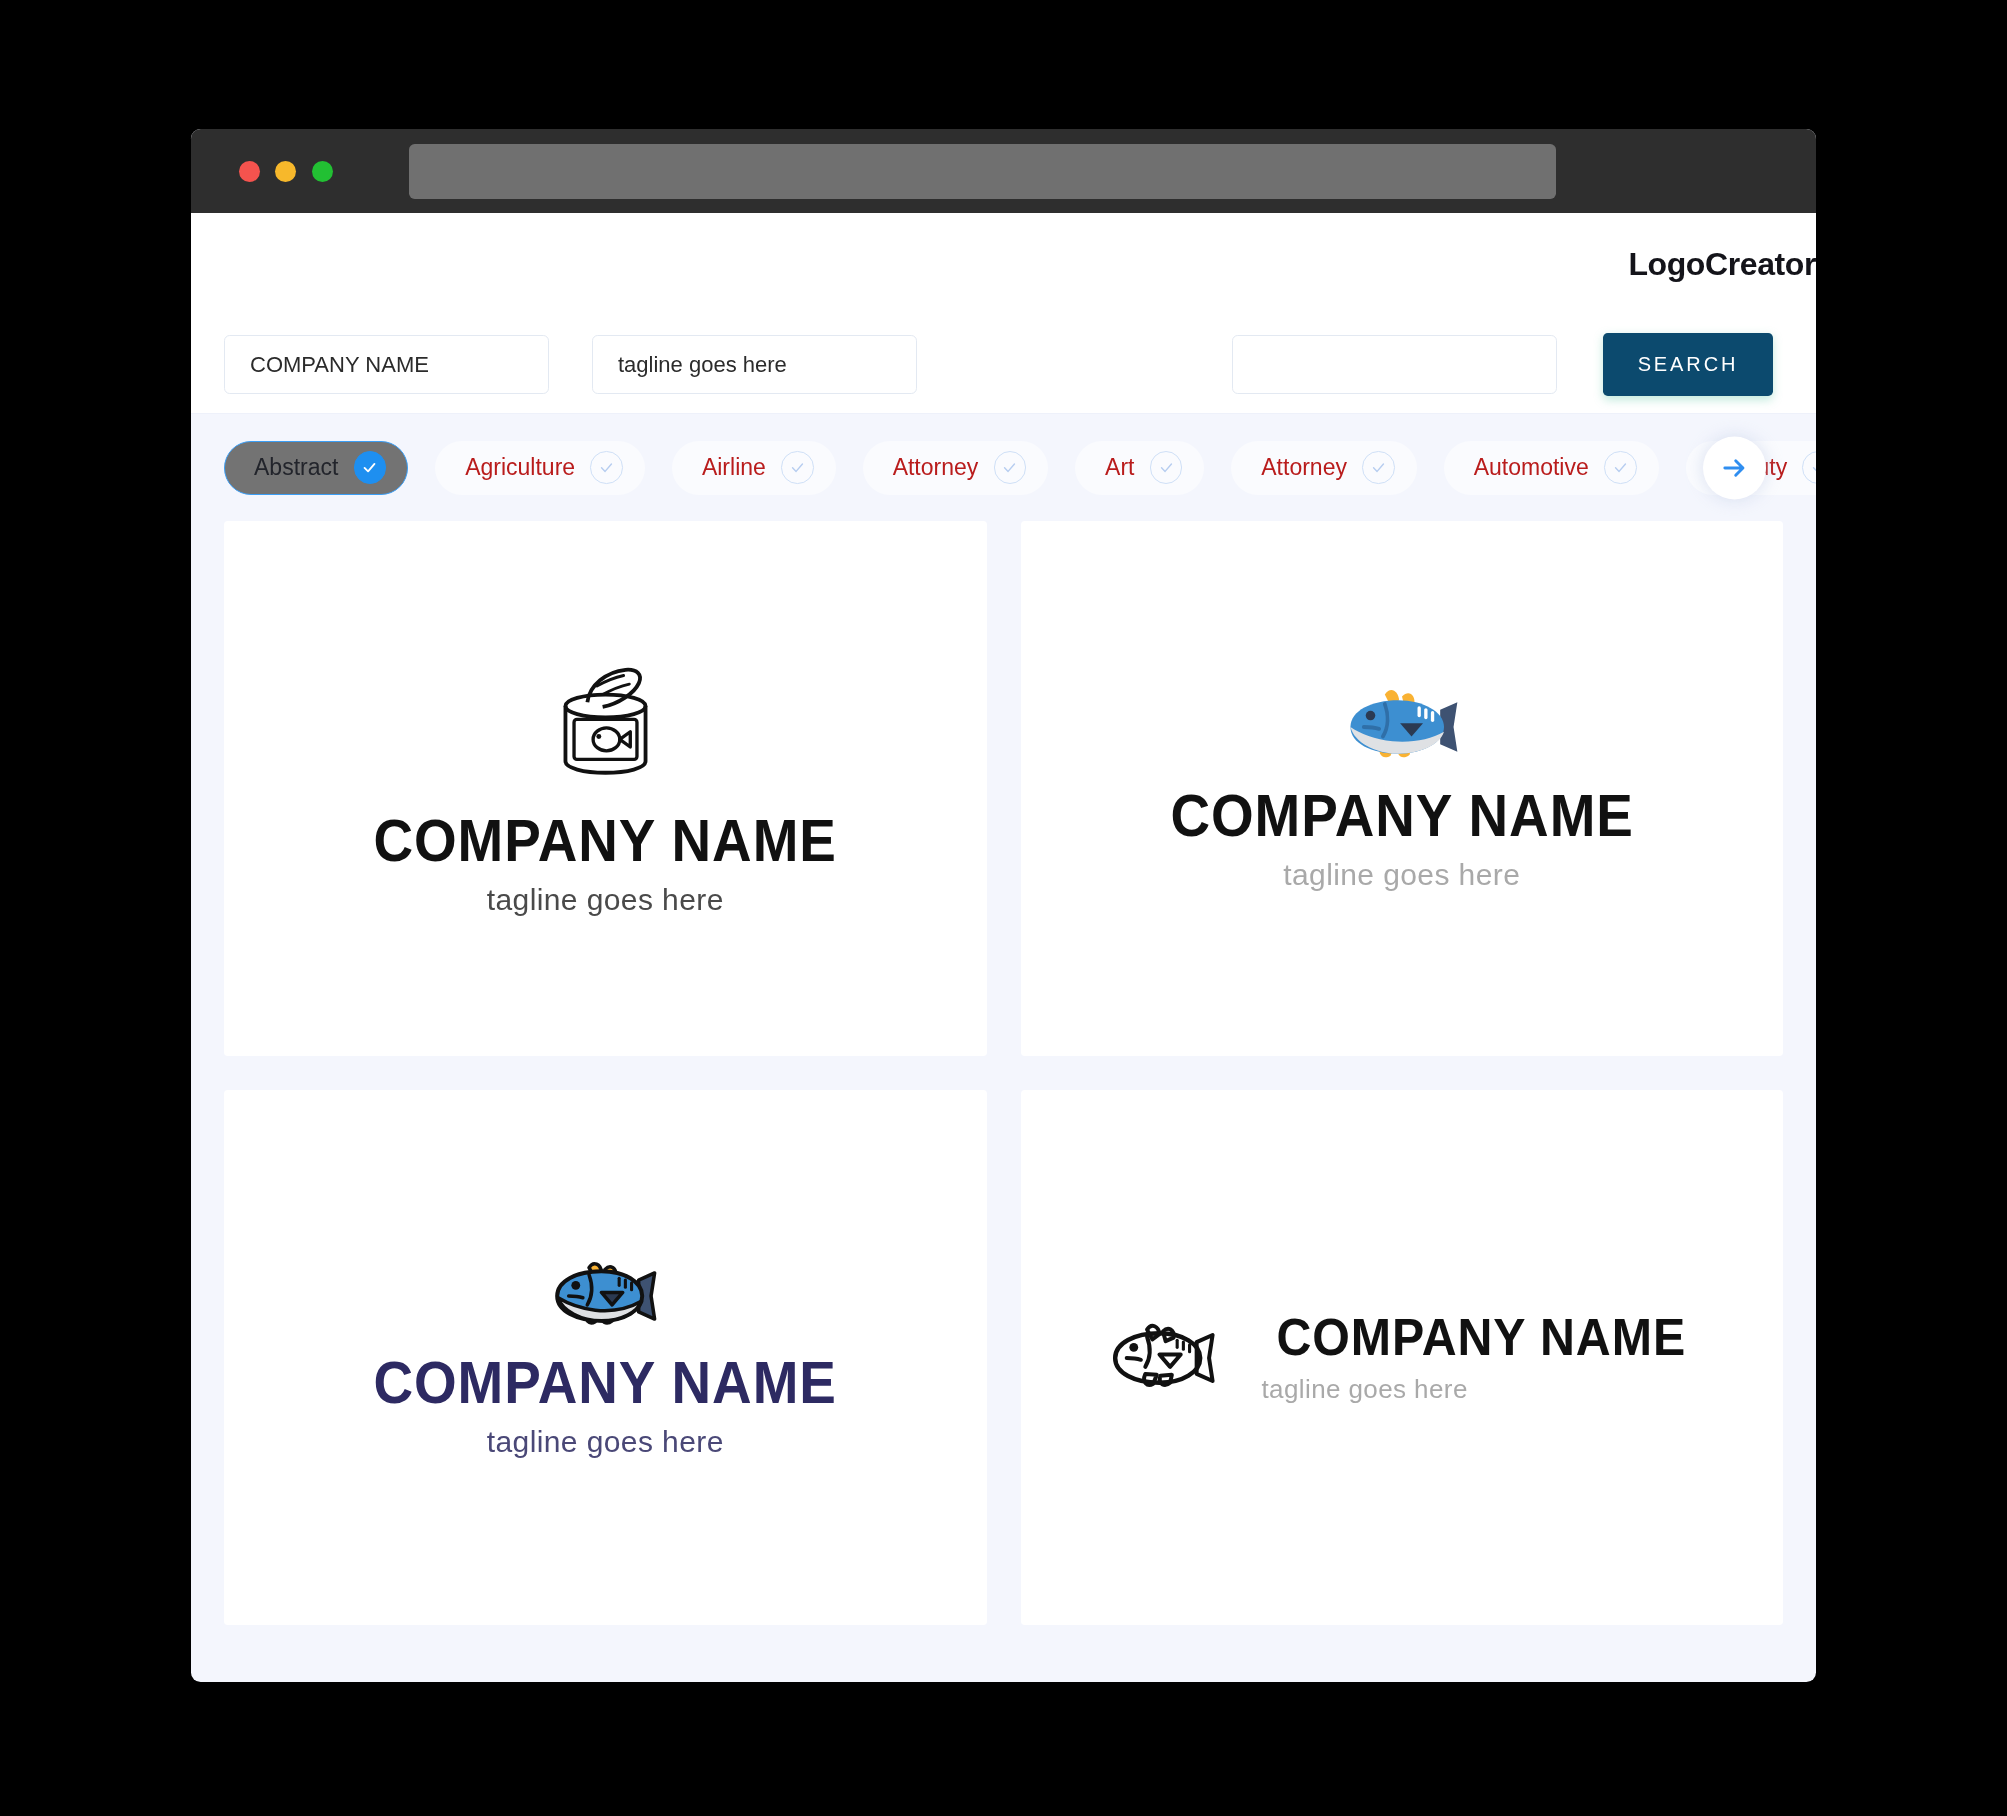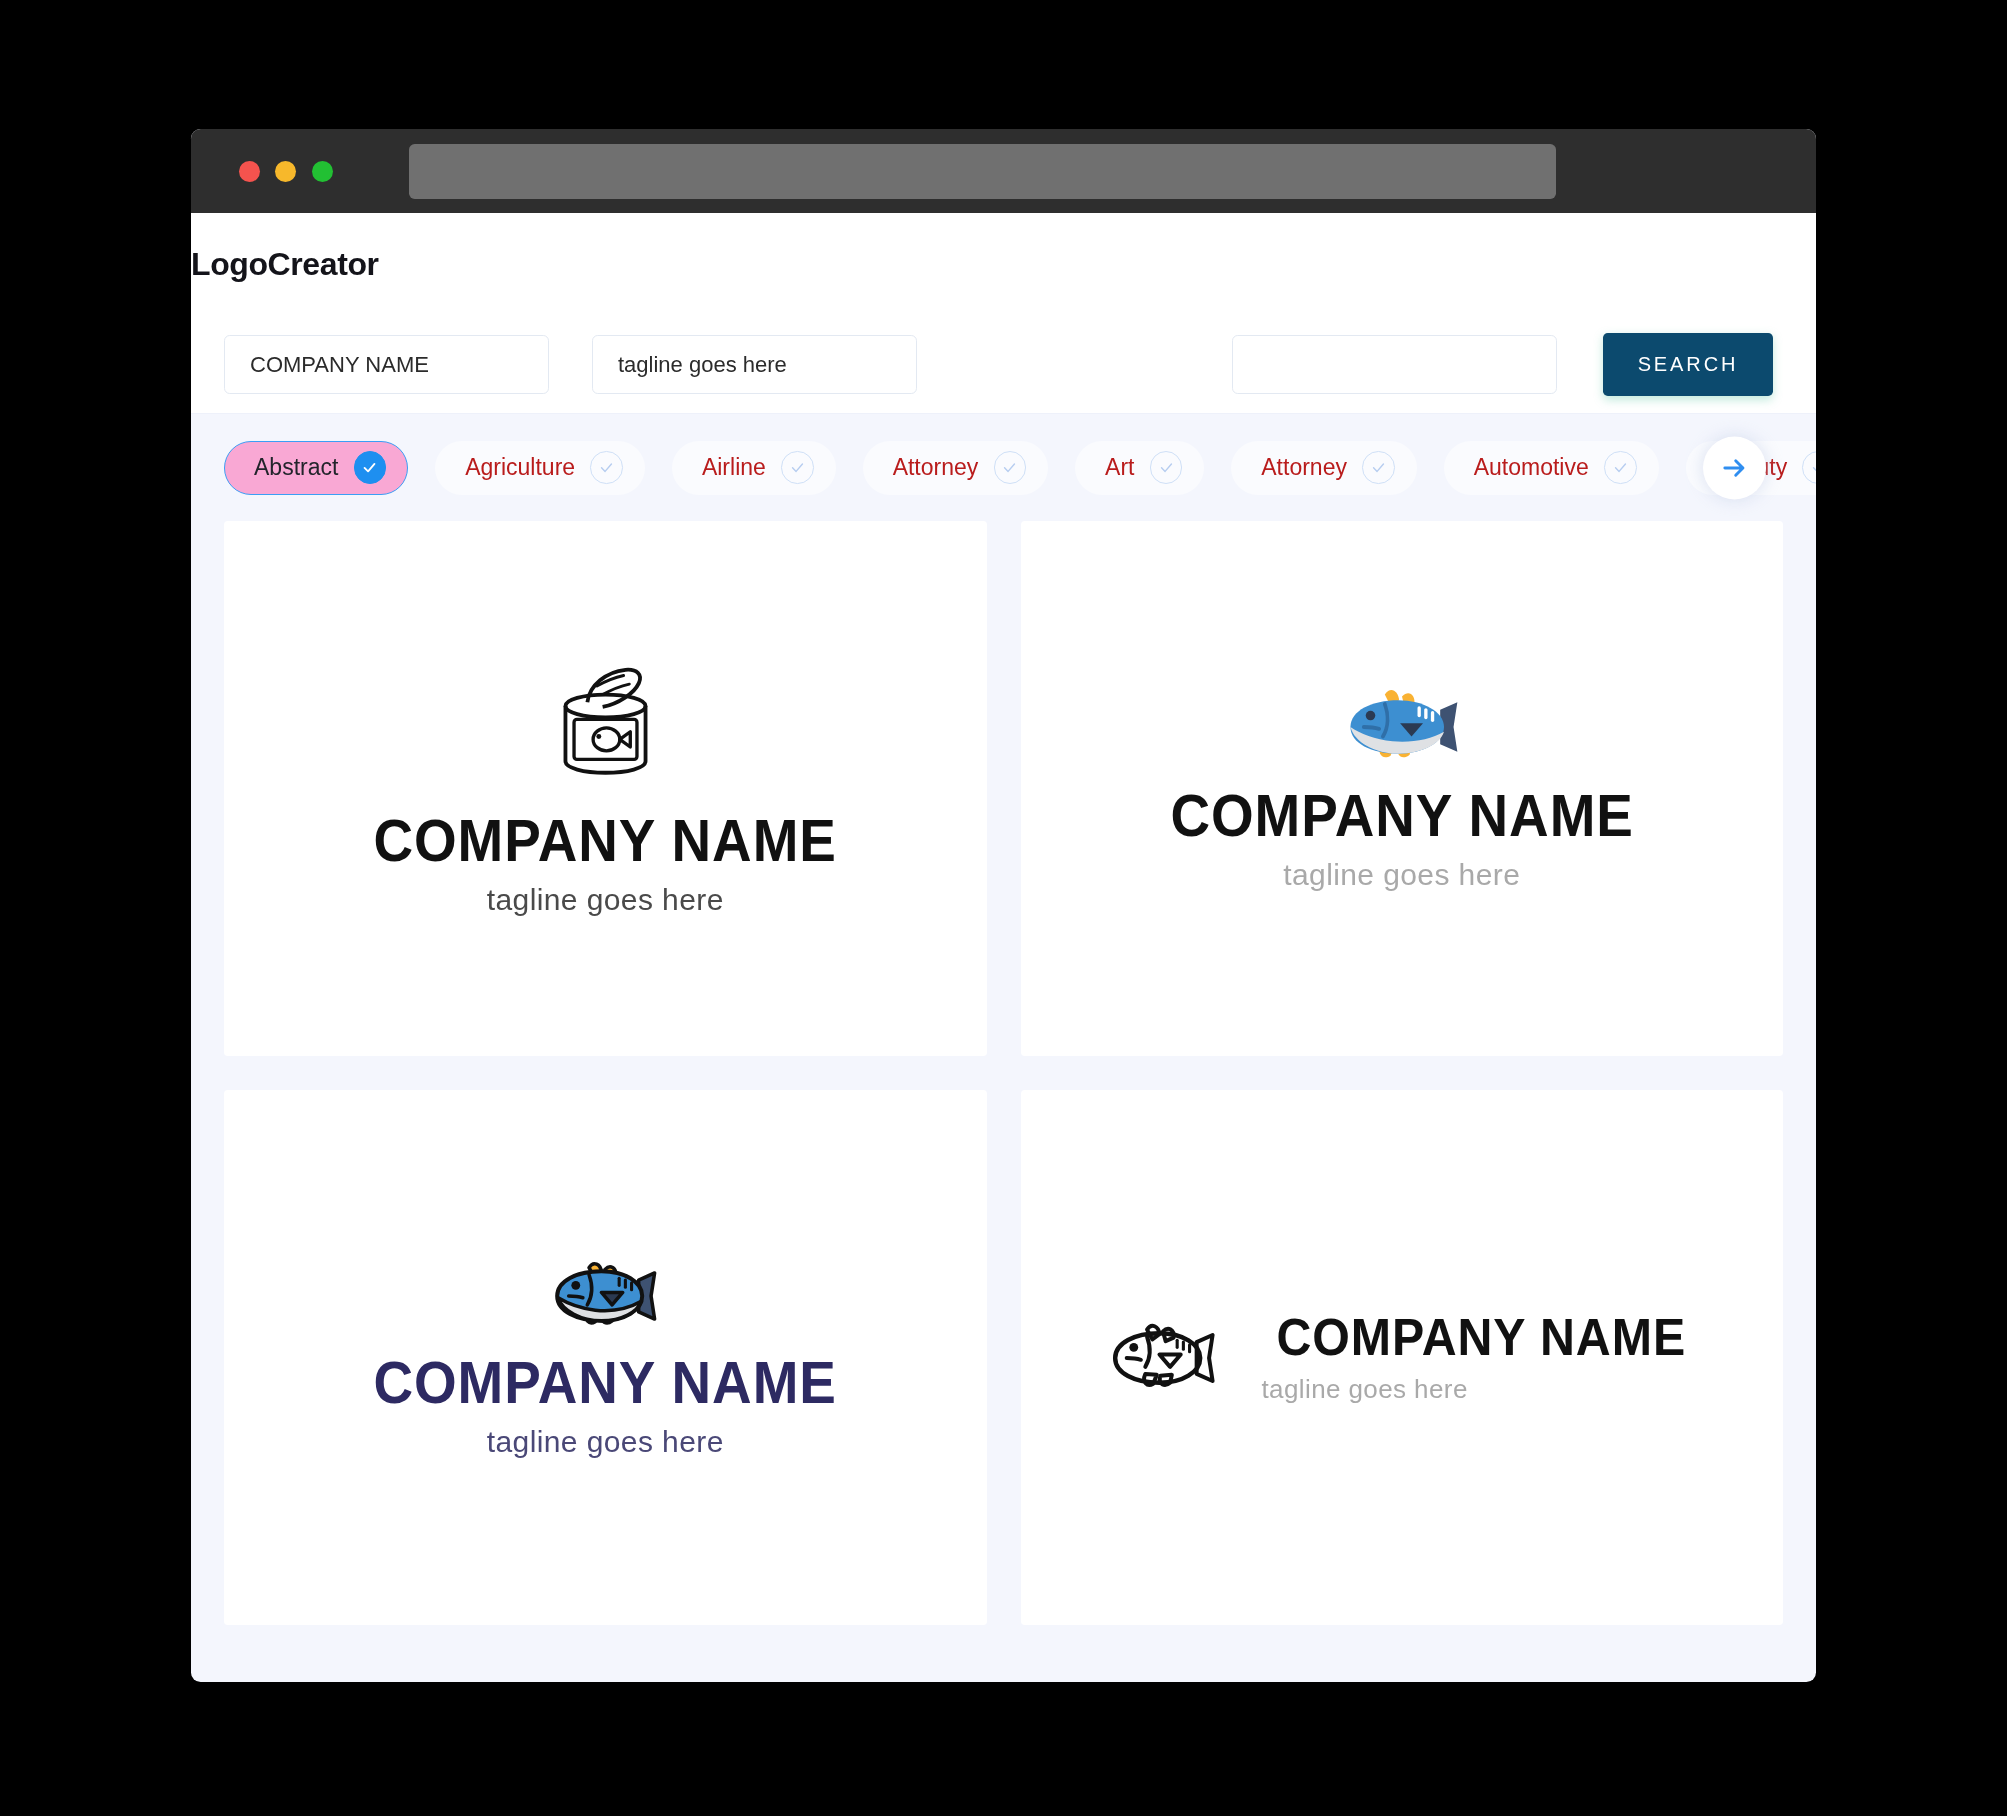--- a/index.html
+++ b/index.html
@@ -46,21 +46,21 @@
     background: #707070;
     border-radius: 5.7px;
   }
 
   
   .app-header {
     height: 103px;
     background: #ffffff;
     display: flex;
     align-items: center;
-    justify-content: flex-start;
+    justify-content: flex-end;
   }
   .app-title {
     font-size: 32px;
     font-weight: bold;
     color: #14141a;
     letter-spacing: -0.4px;
   }
 
   
   .searchbar {
@@ -137,21 +137,21 @@
   .pill .check {
     width: 32.5px; height: 32.5px;
     border-radius: 50%;
     border: 1.4px solid #cfe0f7;
     display: flex; align-items: center; justify-content: center;
   }
   .pill .check svg { width: 17px; height: 17px; }
   .pill .check svg path { stroke: #b6cdf0; }
 
   .pill.selected {
-    background: #f9a8d4;
+    background: #737373;
     border: 1.4px solid #3b9ef5;
   }
   .pill.selected .pill-label { color: #22242b; }
   .pill.selected .check {
     background: #1e8ff0;
     border-color: #1e8ff0;
   }
   .pill.selected .check svg path { stroke: #ffffff; stroke-width: 2.6; }
 
   .scroll-next {

